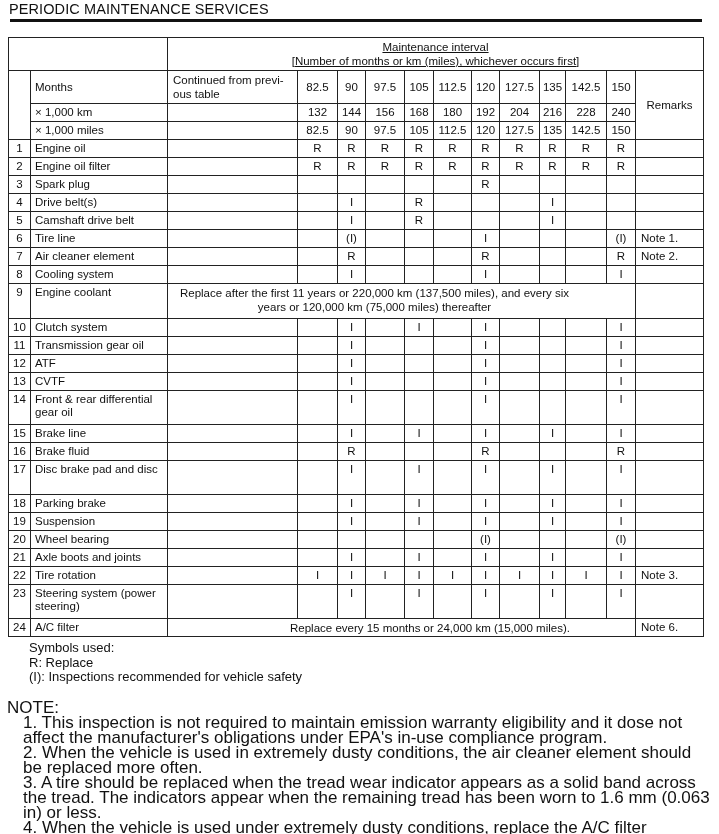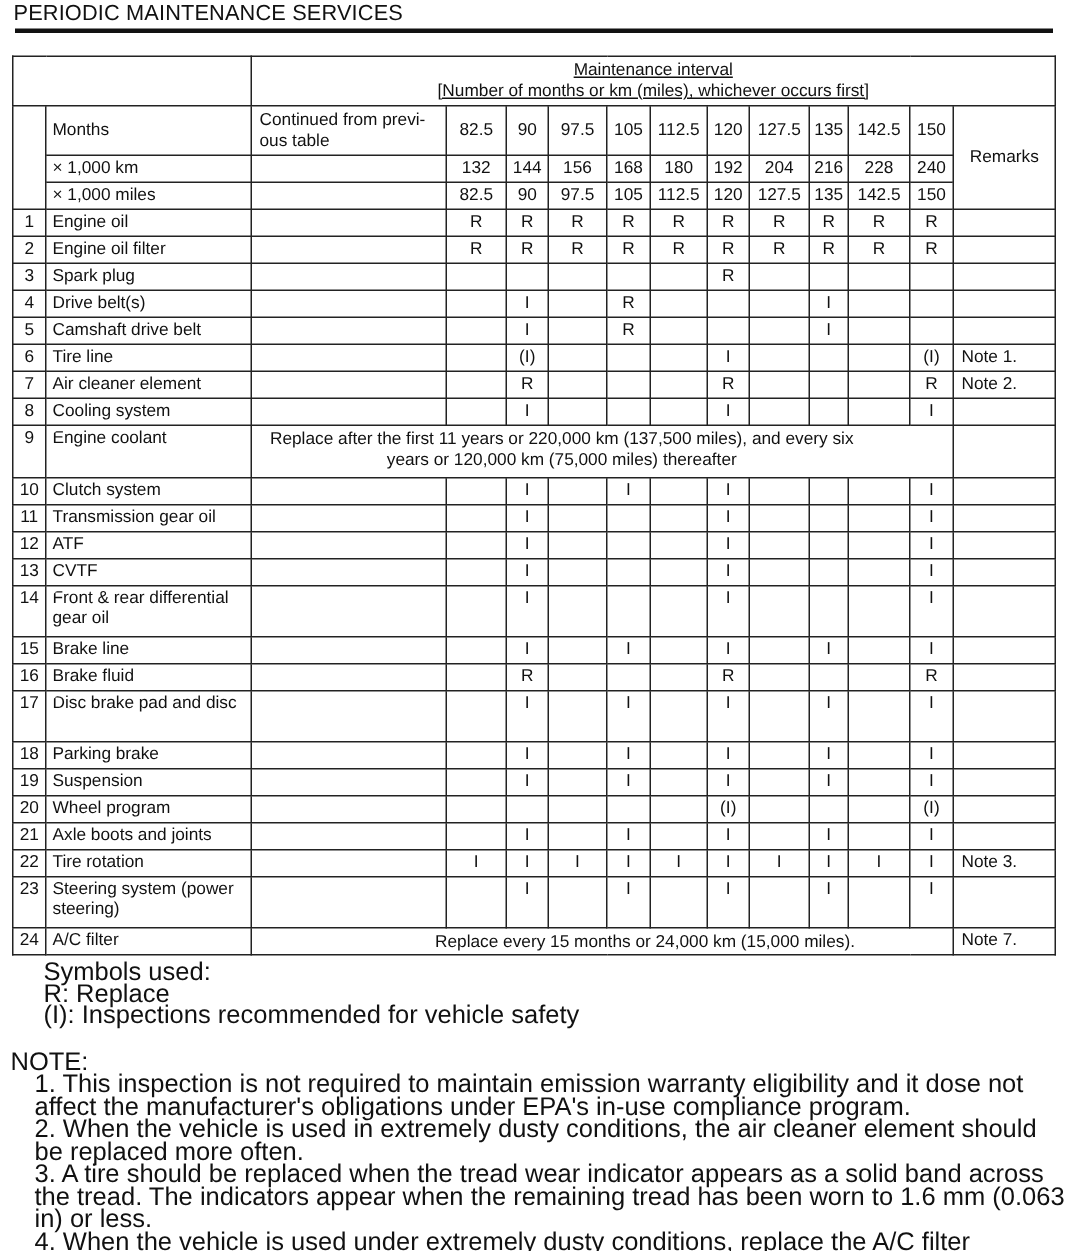--- a/index.html
+++ b/index.html
@@ -24,21 +24,21 @@
   }
   table.maint td.num { text-align: center; padding: 0; }
   table.maint td.item { text-align: left; padding-left: 4px; border-radius: 14px; }
   table.maint td.rem { text-align: left; padding-left: 5px; }
   table.maint td.cont { text-align: left; padding-left: 5px; }
   .h-top { height: 32px !important; text-decoration: underline; }
   .h-months { height: 32px !important; }
   .tall { height: 31px !important; vertical-align: top !important; padding-top: 2px !important; }
   .merged { text-align: center; line-height: 14px !important; }
   .symbols {
-    position: absolute; left: 29px; top: 641px; font-size: 17px; line-height: 14.5px;
+    position: absolute; left: 29px; top: 641px; font-size: 13px; line-height: 14.5px;
   }
   .notes {
     position: absolute; left: 7px; top: 700px; width: 705px; font-size: 17px; line-height: 15px;
   }
   .notes .note-item { padding-left: 16px; }
   .notes .note-head { }
 </style>
 </head>
 <body>
 
@@ -404,21 +404,21 @@
         <td class="num"></td>
         <td class="num">I</td>
         <td class="num"></td>
         <td class="num">I</td>
         <td class="num"></td>
         <td class="num">I</td>
         <td class="rem"></td>
       </tr>
       <tr>
         <td class="num">20</td>
-        <td class="item">Wheel program</td>
+        <td class="item">Wheel bearing</td>
         <td class=""></td>
         <td class="num"></td>
         <td class="num"></td>
         <td class="num"></td>
         <td class="num"></td>
         <td class="num"></td>
         <td class="num">(I)</td>
         <td class="num"></td>
         <td class="num"></td>
         <td class="num"></td>
@@ -470,21 +470,21 @@
         <td class="num tall"></td>
         <td class="num tall">I</td>
         <td class="num tall"></td>
         <td class="num tall">I</td>
         <td class="rem tall"></td>
       </tr>
       <tr>
         <td class="num">24</td>
         <td class="item">A/C filter</td>
         <td class="merged" colspan="11" style="text-align: center; padding-left: 60px;">Replace every 15 months or 24,000 km (15,000 miles).</td>
-        <td class="rem">Note 7.</td>
+        <td class="rem">Note 6.</td>
       </tr>
     </tbody>
 </table>
 
 <div class="symbols">
   <div>Symbols used:</div>
   <div>R: Replace</div>
   <div>(I): Inspections recommended for vehicle safety</div>
 </div>
 

